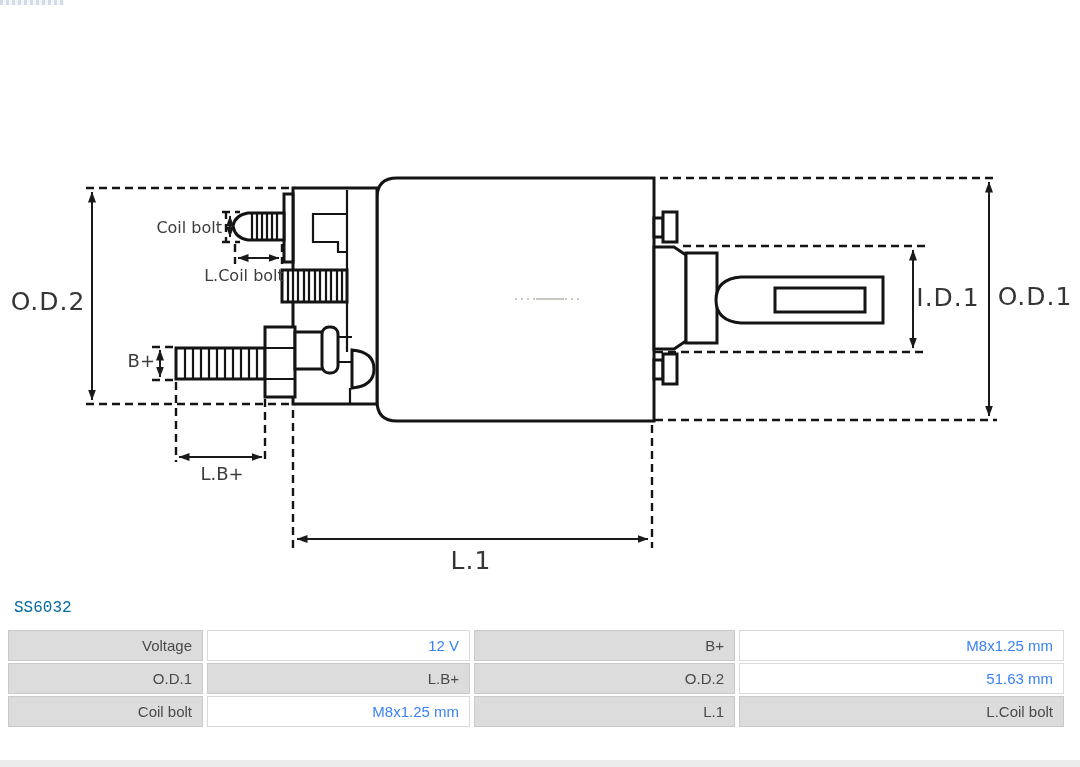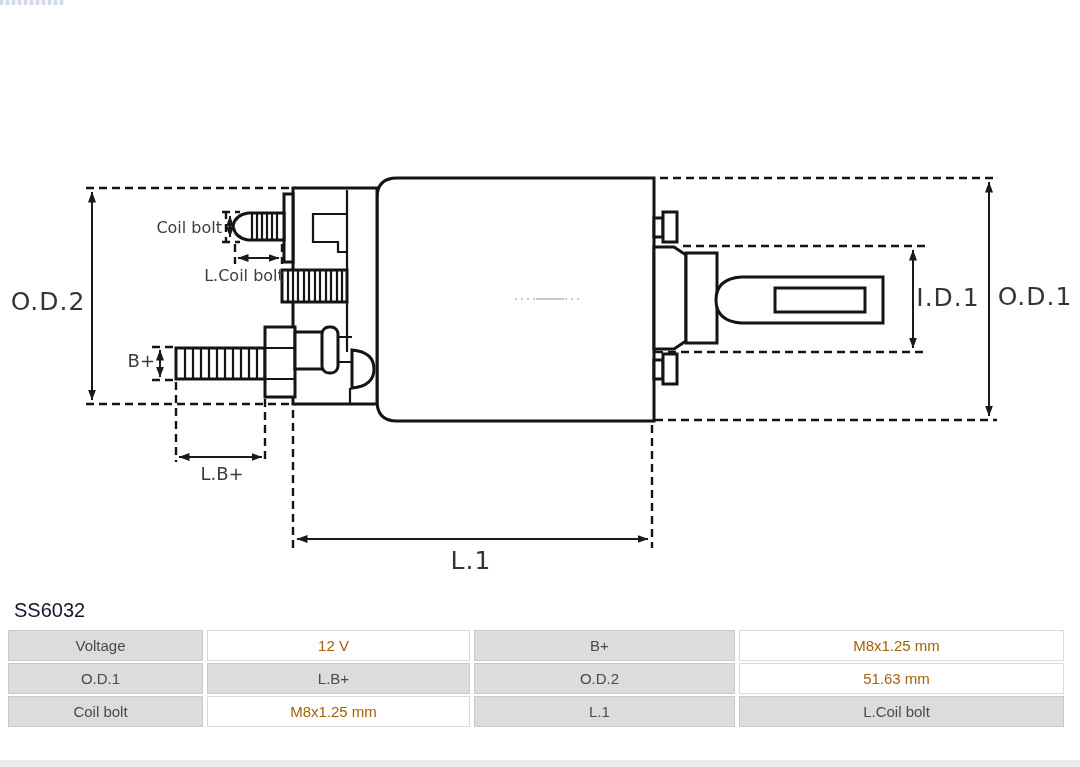--- a/index.html
+++ b/index.html
@@ -17,34 +17,34 @@
   .out{fill:#ffffff;stroke:#141414;stroke-width:3;stroke-linejoin:miter;}
   .thin{fill:none;stroke:#141414;stroke-width:2.2;}
   .hatch{fill:none;stroke:#141414;stroke-width:2.2;}
   .dash{fill:none;stroke:#141414;stroke-width:2.4;stroke-dasharray:8 5;}
   .dim{fill:none;stroke:#1a1a1a;stroke-width:2;}
   .lblL{font-family:"DejaVu Sans",sans-serif;font-size:25px;fill:#353535;letter-spacing:1px;}
   .lblS{font-family:"DejaVu Sans",sans-serif;font-size:16px;fill:#3c3c3c;}
   .lblM{font-family:"DejaVu Sans",sans-serif;font-size:18px;fill:#3c3c3c;}
   .center-faint{stroke:#c9c9c2;stroke-width:2;fill:none;}
   .part-number{
-    position:absolute;left:14px;top:599px;font-size:20px;color:#0f172a;
-    font-family:Liberation Sans, sans-serif;
+    position:absolute;left:14px;top:599px;font-size:16px;color:#0369a1;
+    font-family:Liberation Mono, monospace;
   }
   .spec-table{
     position:absolute;left:8px;top:630px;width:1056px;
     display:grid;grid-template-columns:195px 263px 261px 1fr;
     column-gap:4px;row-gap:2px;
   }
   .spec-table .cell{
     box-sizing:border-box;height:31px;line-height:29px;
-    font-size:15px;text-align:center;padding-right:10px;white-space:nowrap;
+    font-size:15px;text-align:right;padding-right:10px;white-space:nowrap;
   }
   .cell.lab{background:#dcdcdc;border:1px solid #c9c9c9;color:#4a4a4a;}
-  .cell.val{background:#ffffff;border:1px solid #dadada;color:#a16207;}
+  .cell.val{background:#ffffff;border:1px solid #dadada;color:#3b82f6;}
   .bottom-strip{
     position:absolute;left:0;top:760px;width:1080px;height:7px;background:#ececec;
   }
 </style>
 </head>
 <body>
 
 <div class="logo-strip"></div>
 
 <svg class="diagram-svg" width="1080" height="600" viewBox="0 0 1080 600" xmlns="http://www.w3.org/2000/svg">

